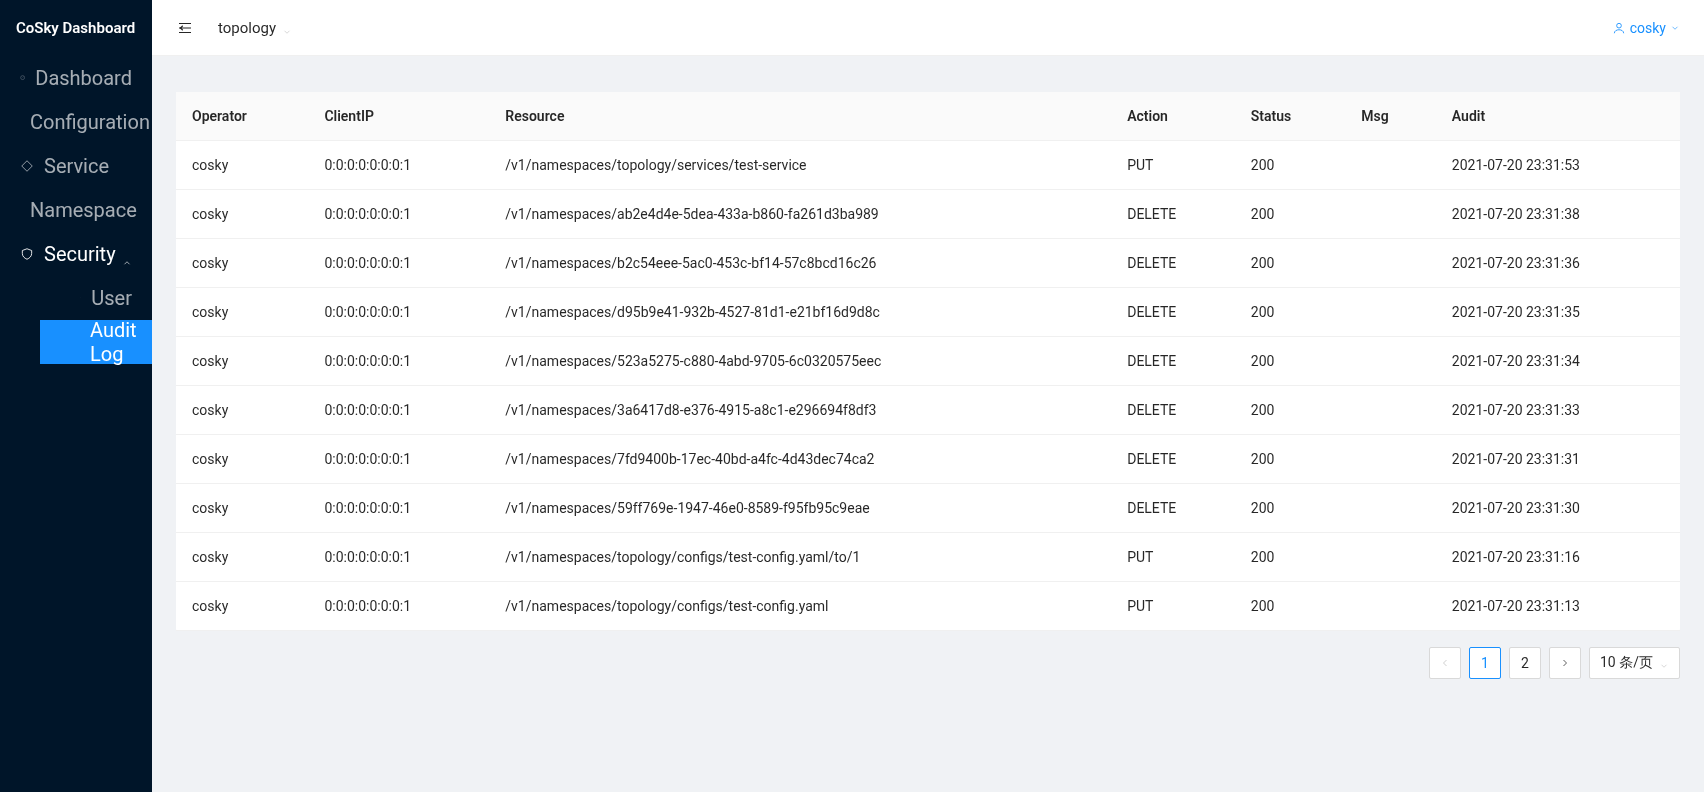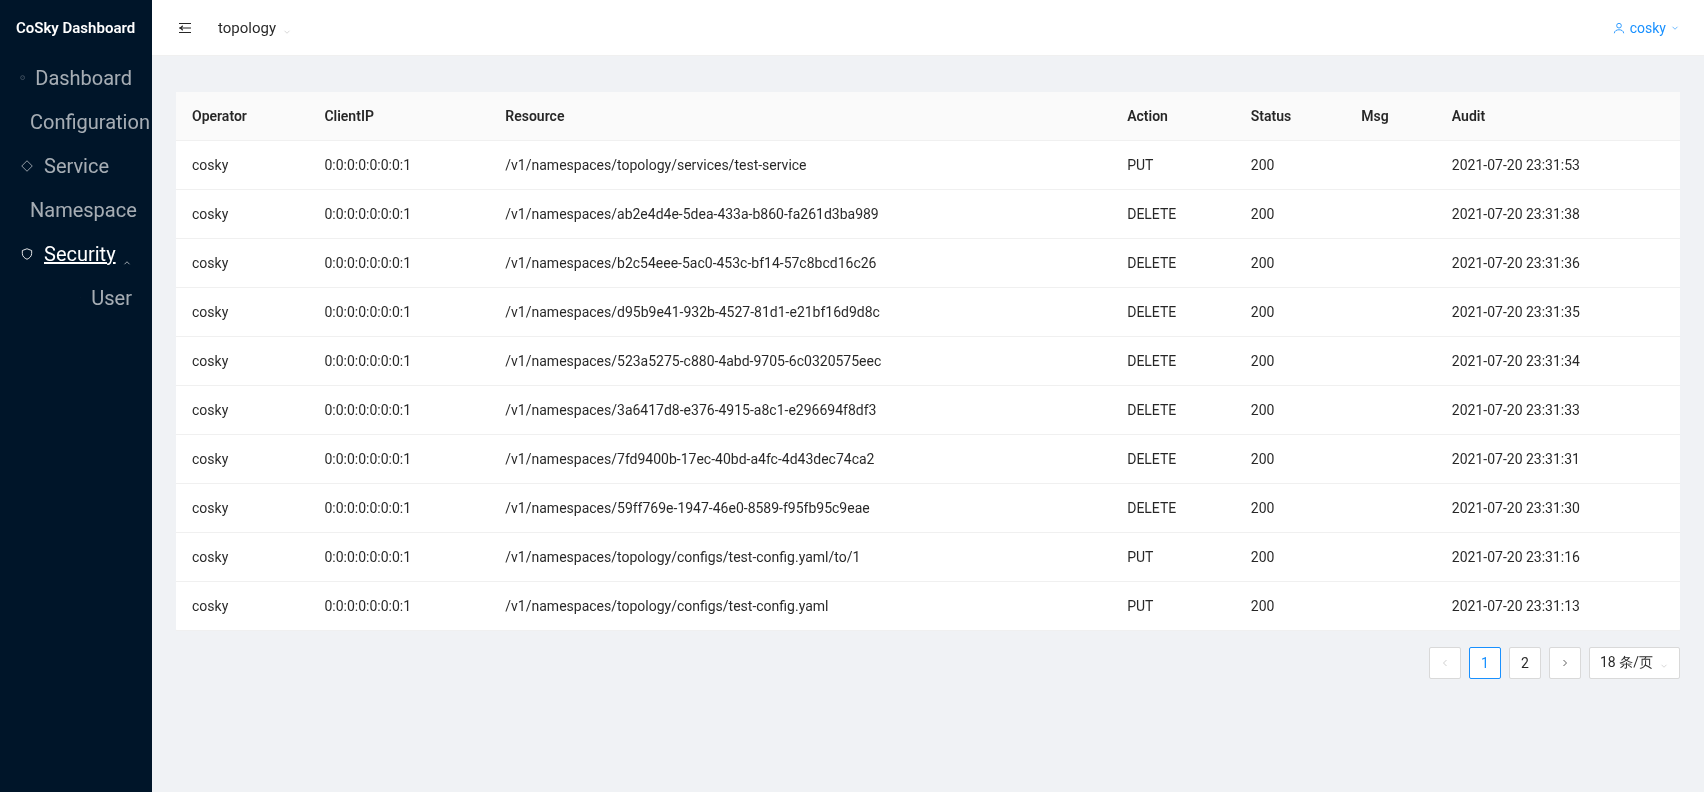--- a/index.html
+++ b/index.html
@@ -4,21 +4,21 @@
 <style>
 * { box-sizing: border-box; margin: 0; padding: 0; }
 body { font-family: -apple-system, BlinkMacSystemFont, "Segoe UI", Roboto, "Helvetica Neue", Arial, sans-serif; font-size: 14px; color: rgba(0,0,0,0.85); background: #f0f2f5; }
 .layout { display: flex; min-height: 100vh; }
 .sidebar { width: 152px; background: #001529; color: rgba(255,255,255,0.65); flex-shrink: 0; }
 .brand { height: 56px; display: flex; align-items: center; padding: 1px 16px; color: #fff; font-size: 15px; font-weight: 600; }
 .menu { list-style: none; }
 .menu-item { height: 44px; display: flex; align-items: center; padding: 0 20px; cursor: pointer; color: rgba(255,255,255,0.65); font-size: 20px; }
 .menu-item .icon { width: 14px; height: 14px; margin-right: 10px; display: inline-flex; align-items: center; justify-content: center; }
 .menu-item.expanded { color: #fff; justify-content: space-between; }
-.menu-item.expanded .left { display: flex; align-items: center; text-decoration: underline; }
+.menu-item.expanded .left { display: flex; align-items: center; }
 .submenu { list-style: none; padding-left: 40px; }
 .submenu .menu-item { padding-left: 40px; }
 .menu-item.active { background: #1890ff; color: #fff; }
 .chev { width: 10px; height: 10px; }
 .main { flex: 1; display: flex; flex-direction: column; min-width: 0; }
 .header { height: 56px; background: #fff; border-bottom: 1px solid #f0f0f0; display: flex; align-items: center; padding: 0 24px; justify-content: space-between; }
 .header-left { display: flex; align-items: center; gap: 24px; }
 .trigger-icon { width: 18px; height: 18px; cursor: pointer; }
 .breadcrumb { display: flex; align-items: center; gap: 6px; font-size: 15px; color: rgba(0,0,0,0.85); cursor: pointer; }
 .breadcrumb .down { width: 10px; height: 10px; color: rgba(0,0,0,0.25); }
@@ -97,20 +97,29 @@
       <ul class="submenu">
         <li class="menu-item">
           <span class="icon">
               <svg viewBox="0 0 24 24">
                 <circle cx="12" cy="8" r="4"></circle>
                 <path d="M4 21c0-4 4-6 8-6s8 2 8 6"></path>
               </svg>
             </span>
           <span>User</span>
         </li>
+        <li class="menu-item active">
+          <span class="icon">
+              <svg viewBox="0 0 24 24">
+                <rect x="4" y="4" width="16" height="16" rx="1"></rect>
+                <path d="M8 9h8M8 13h8M8 17h5"></path>
+              </svg>
+            </span>
+          <span>Audit Log</span>
+        </li>
       </ul>
     </ul>
   </aside>
 
   <div class="main">
     <header class="header">
       <div class="header-left">
         <span class="trigger-icon">
           <svg viewBox="0 0 24 24">
               <path d="M4 6h16M4 12h16M4 18h16"></path>
@@ -253,21 +262,21 @@
         <div id="page-numbers" style="display:flex;gap:8px">
             <div class="page-btn active">1</div>
             <div class="page-btn">2</div>
           </div>
         <div class="page-btn">
           <svg viewBox="0 0 24 24" style="width:12px;height:12px">
               <path d="M9 6l6 6-6 6"></path>
             </svg>
         </div>
         <div class="page-size">
-          <span>18 条/页</span>
+          <span>10 条/页</span>
           <span class="down"><svg viewBox="0 0 24 24">
                 <path d="M6 9l6 6 6-6"></path>
               </svg></span>
         </div>
       </div>
     </div>
   </div>
 </div>
 
 </body></html>

